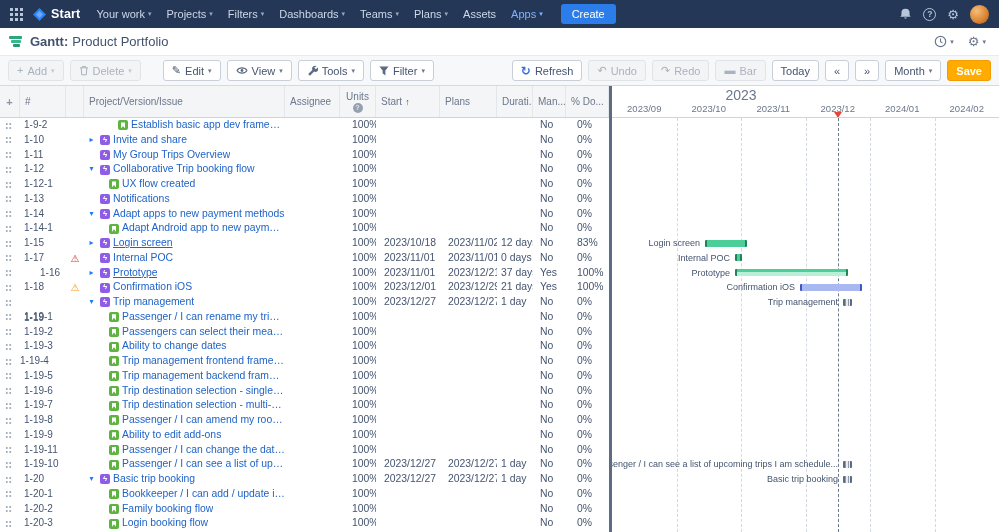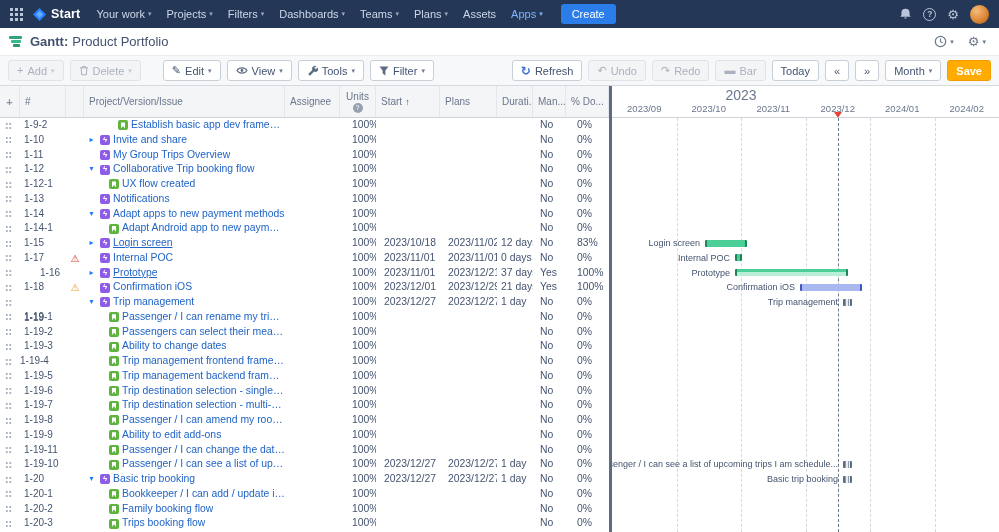--- a/index.html
+++ b/index.html
@@ -783,21 +783,21 @@
         <div class="cell " style="left: 566px; width: 43px; padding-left: 11px;">0%</div>
       </div>
       <div class="trow">
         <span class="dragdots"></span>
         <div class="cell numcell" style="left: 20px; width: 46px;">1-20-3</div>
         <div class="cell namecell" style="left: 84px; width: 201px; padding-left: 11px;">
           <span class="tree"></span>
           <span class="ic ic-story">
             <span class="bm"></span>
           </span>
-          <span class="iname">Trips booking flow</span>
+          <span class="iname">Login booking flow</span>
         </div>
         <div class="cell " style="left: 285px; width: 55px;"></div>
         <div class="cell " style="left: 340px; width: 36px; padding-left: 12px;">100%</div>
         <div class="cell " style="left: 376px; width: 64px; padding-left: 8px;"></div>
         <div class="cell " style="left: 440px; width: 57px; padding-left: 8px;"></div>
         <div class="cell " style="left: 497px; width: 36px; padding-left: 4px;"></div>
         <div class="cell " style="left: 533px; width: 33px; padding-left: 7px;">No</div>
         <div class="cell " style="left: 566px; width: 43px; padding-left: 11px;">0%</div>
       </div>
     </div>

